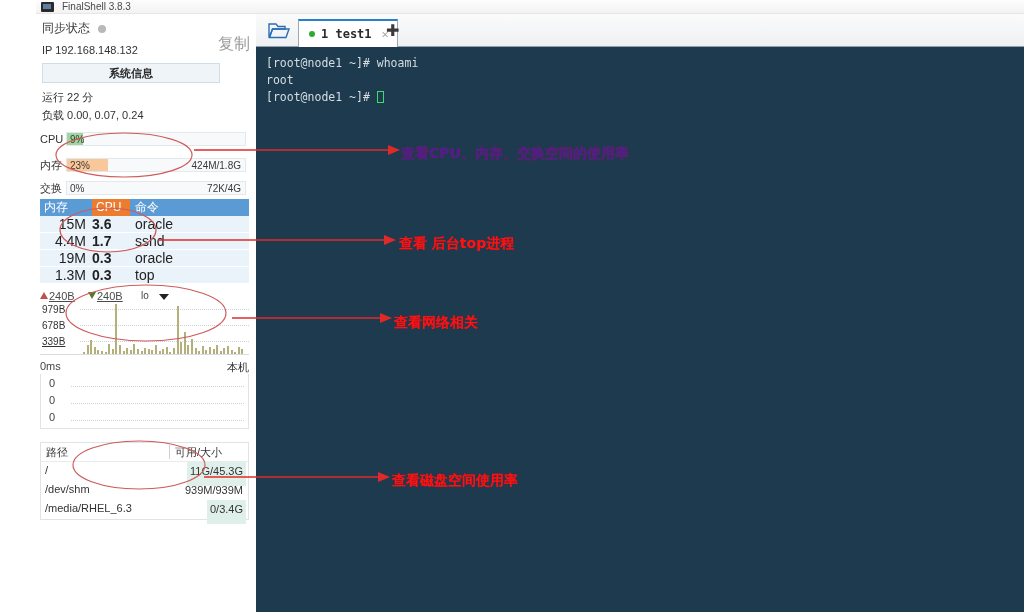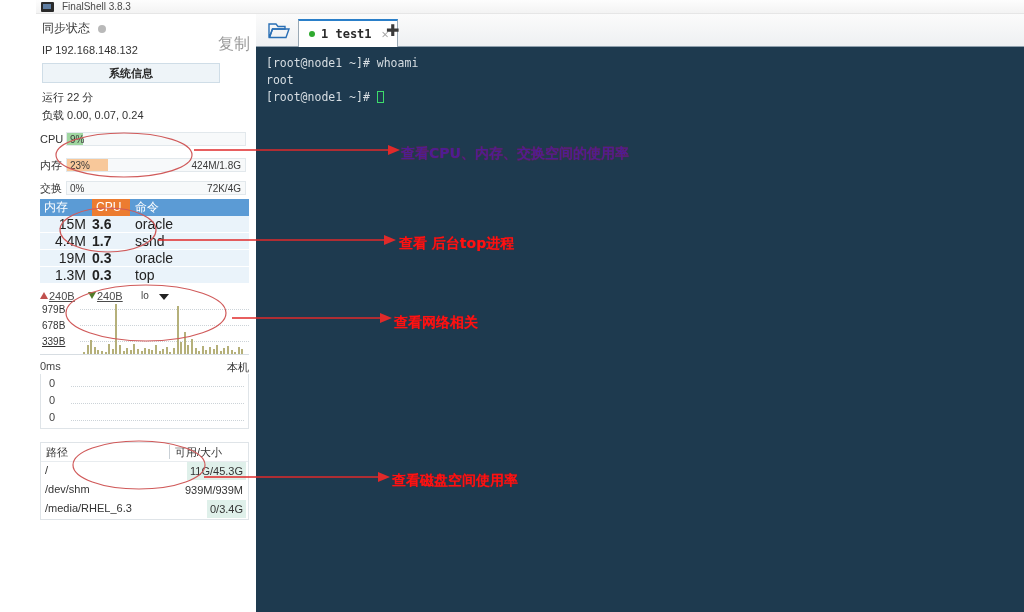--- a/index.html
+++ b/index.html
@@ -194,21 +194,21 @@
     position: absolute; left: 128px; top: 2px; width: 1px; height: 14px; background: #c9d0d6;
   }
   .disk-head .dh-size {
     position: absolute; left: 134px; top: 2px; font-size: 11px; color: #333;
   }
   .disk-row { position: relative; height: 19px; }
   .disk-row .d-path {
     position: absolute; left: 4px; top: 2px; font-size: 11px; color: #333;
   }
   .disk-row .d-val {
-    position: absolute; right: 2px; top: 0px; height: 18px;
+    position: absolute; right: 2px; top: 0px; height: 24px;
     font-size: 11px; color: #333; line-height: 18px;
     padding: 0 3px;
   }
 
   
   .terminal {
     position: absolute; left: 220px; top: 14px;
     width: 804px; height: 598px;
     background: #1e3a4f;
   }

